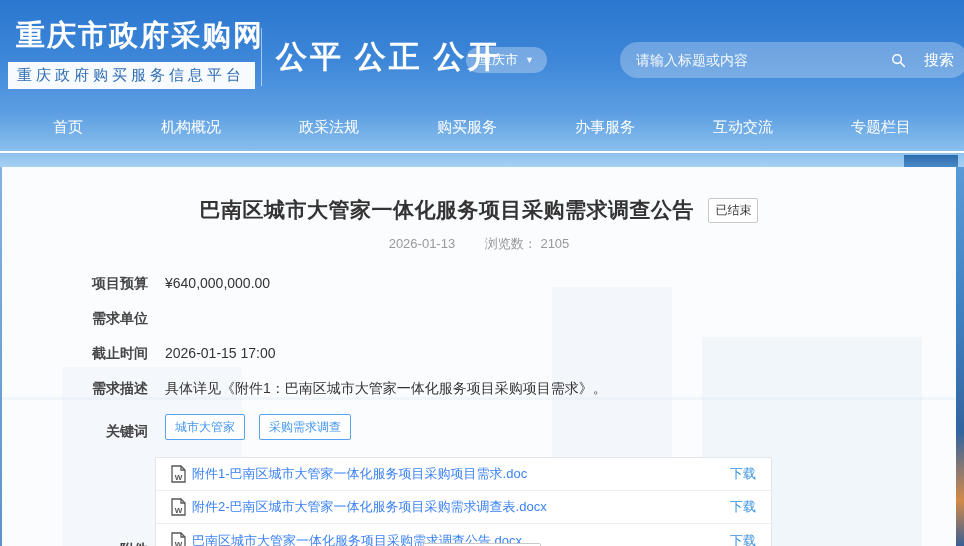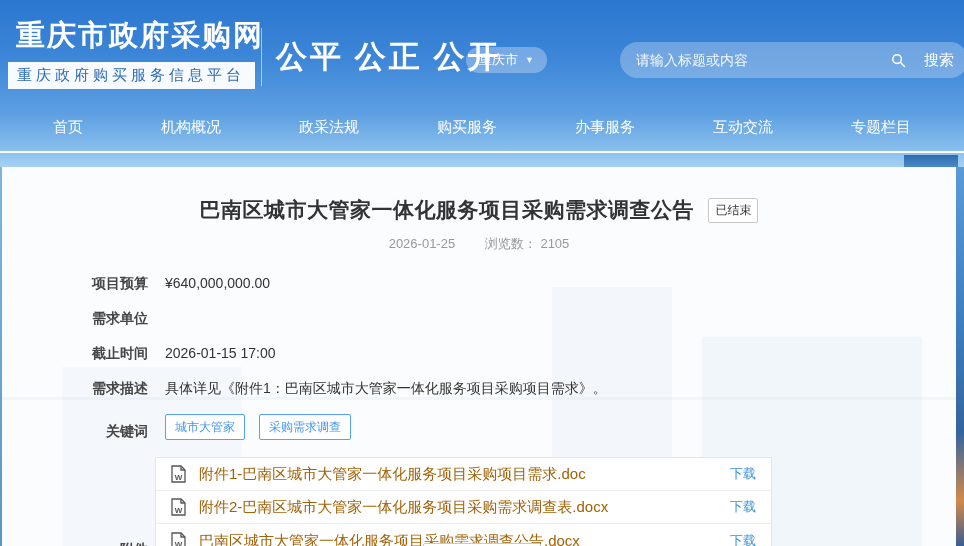--- a/index.html
+++ b/index.html
@@ -72,21 +72,21 @@
 
   .keyword-tag { display:inline-block; border:1px solid #57a3f3; color:#4596ef; background:#fff;
     font-size:12px; padding:3px 9px; border-radius:2px; margin-right:10px; cursor:pointer; }
 
   .attach-row { margin-bottom:0; }
   .attach-list { margin-left:7px; width:617px; background:#fff; border:1px solid #e2e6ea; }
   .attach-item { display:flex; align-items:center; height:33px; padding:0 15px;
     border-bottom:1px solid #ededed; }
   .attach-item:last-child { border-bottom:none; }
   .doc-icon { flex:none; width:15px; height:18px; }
-  .attach-name { flex:1; margin-left:13px; font-size:15px; color:#a16207; white-space:nowrap;
+  .attach-name { flex:1; margin-left:6px; font-size:13px; color:#3b82f6; white-space:nowrap;
     overflow:hidden; text-overflow:ellipsis; cursor:pointer; }
   .download-link { flex:none; color:#368ee0; font-size:13px; cursor:pointer; }
 
   .bottom-partial { position:absolute; left:421px; top:376px; width:118px; height:20px;
     background:#fff; border:1px solid #c9c9c9; border-radius:2px; }
 </style>
 </head>
 <body>
 
 <div class="site-header">
@@ -134,21 +134,21 @@
   <div class="watermark wm2"></div>
   <div class="watermark wm3"></div>
   <div class="watermark wm4"></div>
 
   <div class="title-row">
     <h1 class="ann-title">巴南区城市大管家一体化服务项目采购需求调查公告</h1>
     <span class="status-badge">已结束</span>
   </div>
 
   <div class="meta-row">
-    <span>2026-01-25</span>
+    <span>2026-01-13</span>
     <span class="views">
       <span>浏览数：</span>
       <span>2105</span>
     </span>
   </div>
 
   <div class="fields">
 
     <div class="field-row">
       <div class="field-label">项目预算</div>

